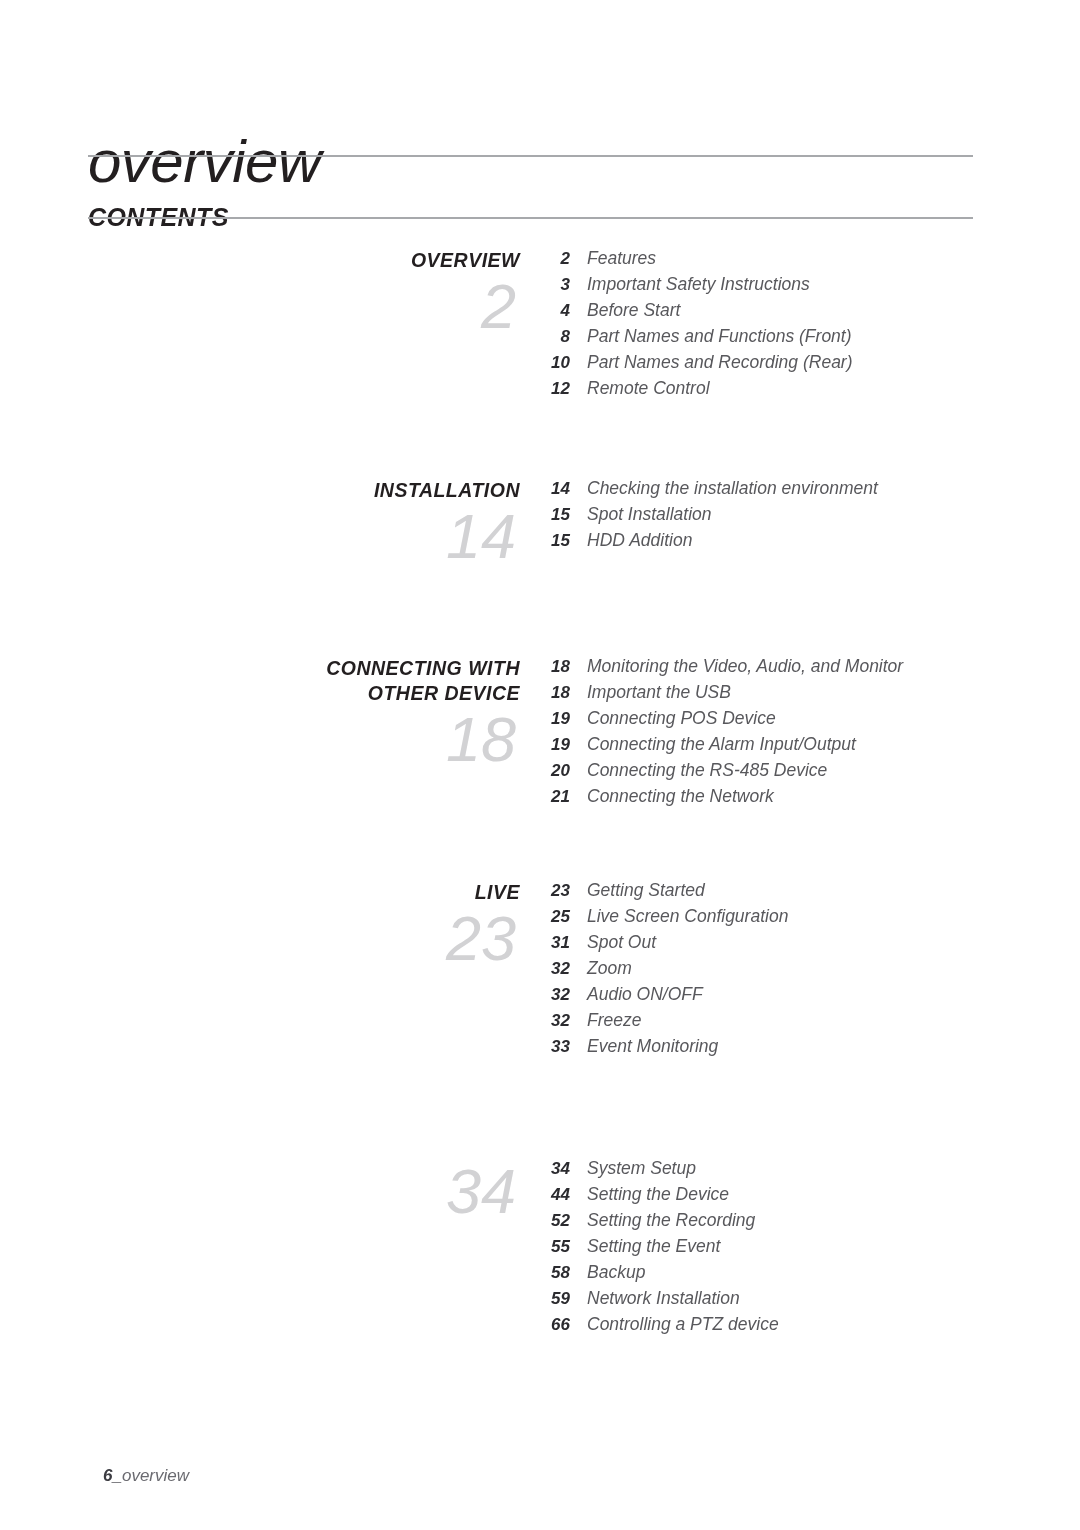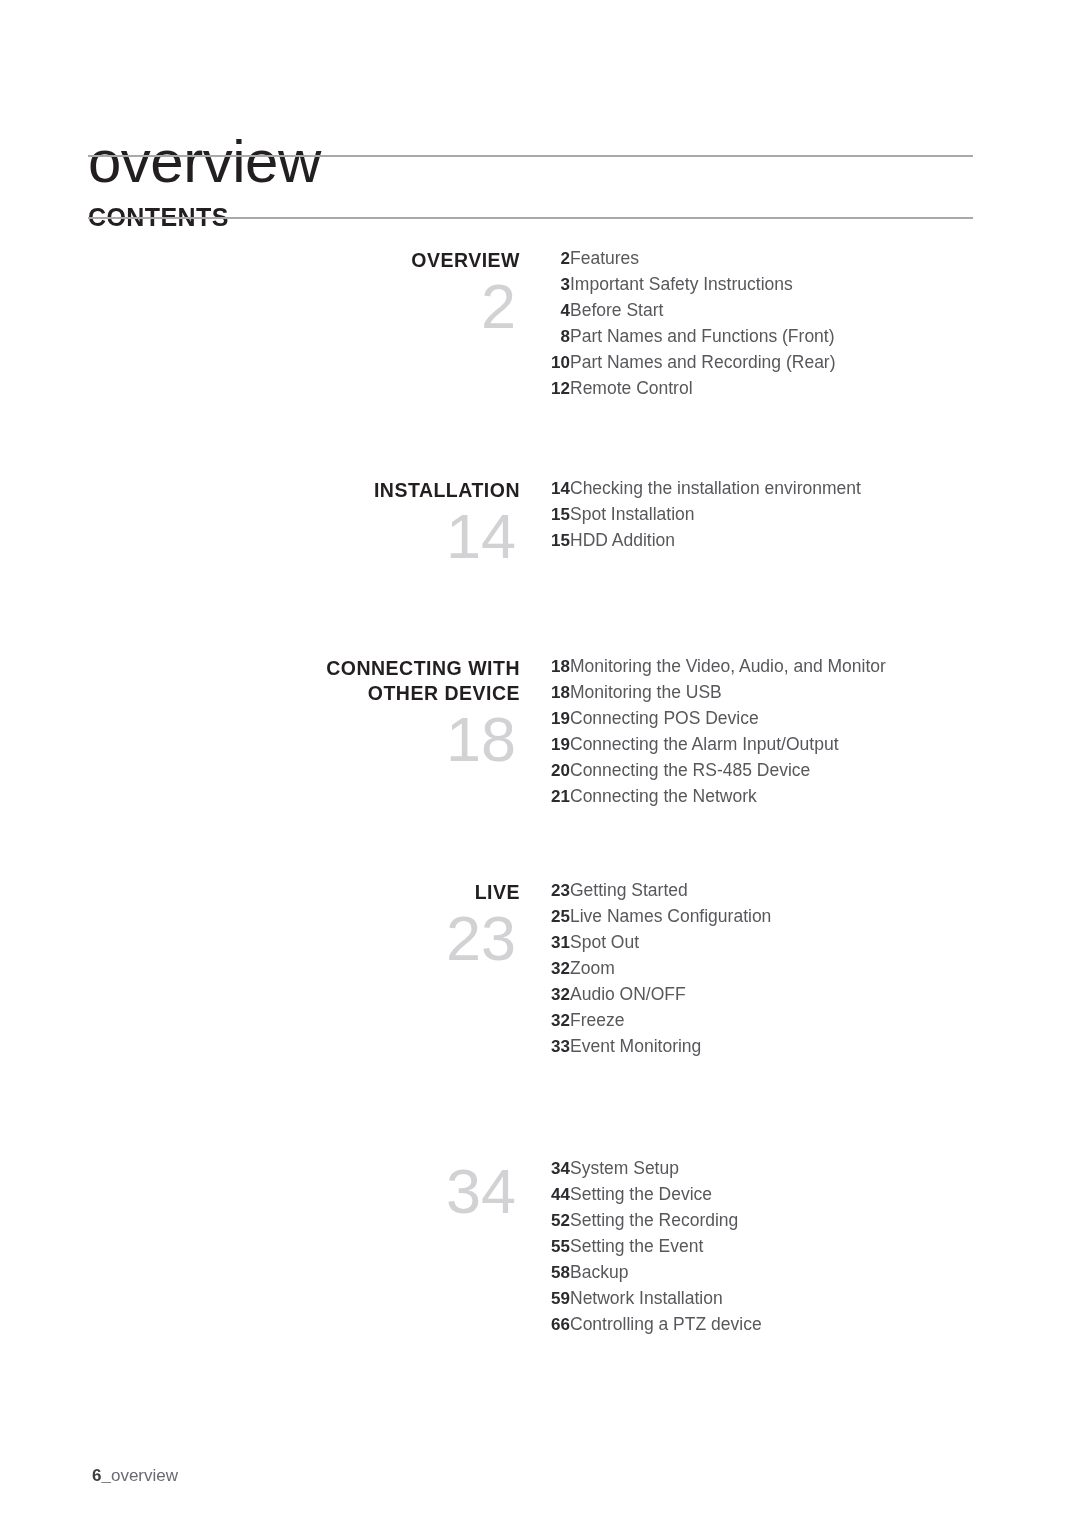--- a/index.html
+++ b/index.html
@@ -12,20 +12,21 @@
     height: 1530px;
     font-family: "Liberation Sans", sans-serif;
     position: relative;
     overflow: hidden;
   }
 
   .page {
     position: absolute;
     inset: 0;
     background: #ffffff;
+    font-style: italic;
   }
 
   
   .page-title {
     position: absolute;
     left: 88px;
     top: 92px;
     font-size: 60px;
     line-height: 60px;
     font-weight: 400;
@@ -120,30 +121,31 @@
   .entry-page {
     width: 30px;
     text-align: right;
     font-size: 17px;
     font-weight: 700;
     color: #2b2b2f;
     flex: 0 0 30px;
   }
 
   .entry-name {
+    margin-left: 17px;
     font-size: 17.5px;
     font-weight: 400;
     color: #58585c;
     white-space: nowrap;
   }
 
   
   .footer {
     position: absolute;
-    left: 92px;
+    left: 103px;
     top: 1466px;
     font-size: 17px;
     color: #58585c;
   }
   .footer-num {
     font-weight: 700;
     color: #3c3c42;
   }
   .footer-label {
     font-weight: 400;
@@ -222,21 +224,21 @@
 OTHER DEVICE</div>
           <div class="section-bignum">18</div>
         </div>
         <div class="section-entries">
           <div class="toc-entry">
             <span class="entry-page">18</span>
             <span class="entry-name">Monitoring the Video, Audio, and Monitor</span>
           </div>
           <div class="toc-entry">
             <span class="entry-page">18</span>
-            <span class="entry-name">Monitoring the USB</span>
+            <span class="entry-name">Important the USB</span>
           </div>
           <div class="toc-entry">
             <span class="entry-page">19</span>
             <span class="entry-name">Connecting POS Device</span>
           </div>
           <div class="toc-entry">
             <span class="entry-page">19</span>
             <span class="entry-name">Connecting the Alarm Input/Output</span>
           </div>
           <div class="toc-entry">
@@ -254,21 +256,21 @@
           <div class="section-title">LIVE</div>
           <div class="section-bignum">23</div>
         </div>
         <div class="section-entries">
           <div class="toc-entry">
             <span class="entry-page">23</span>
             <span class="entry-name">Getting Started</span>
           </div>
           <div class="toc-entry">
             <span class="entry-page">25</span>
-            <span class="entry-name">Live Names Configuration</span>
+            <span class="entry-name">Live Screen Configuration</span>
           </div>
           <div class="toc-entry">
             <span class="entry-page">31</span>
             <span class="entry-name">Spot Out</span>
           </div>
           <div class="toc-entry">
             <span class="entry-page">32</span>
             <span class="entry-name">Zoom</span>
           </div>
           <div class="toc-entry">

